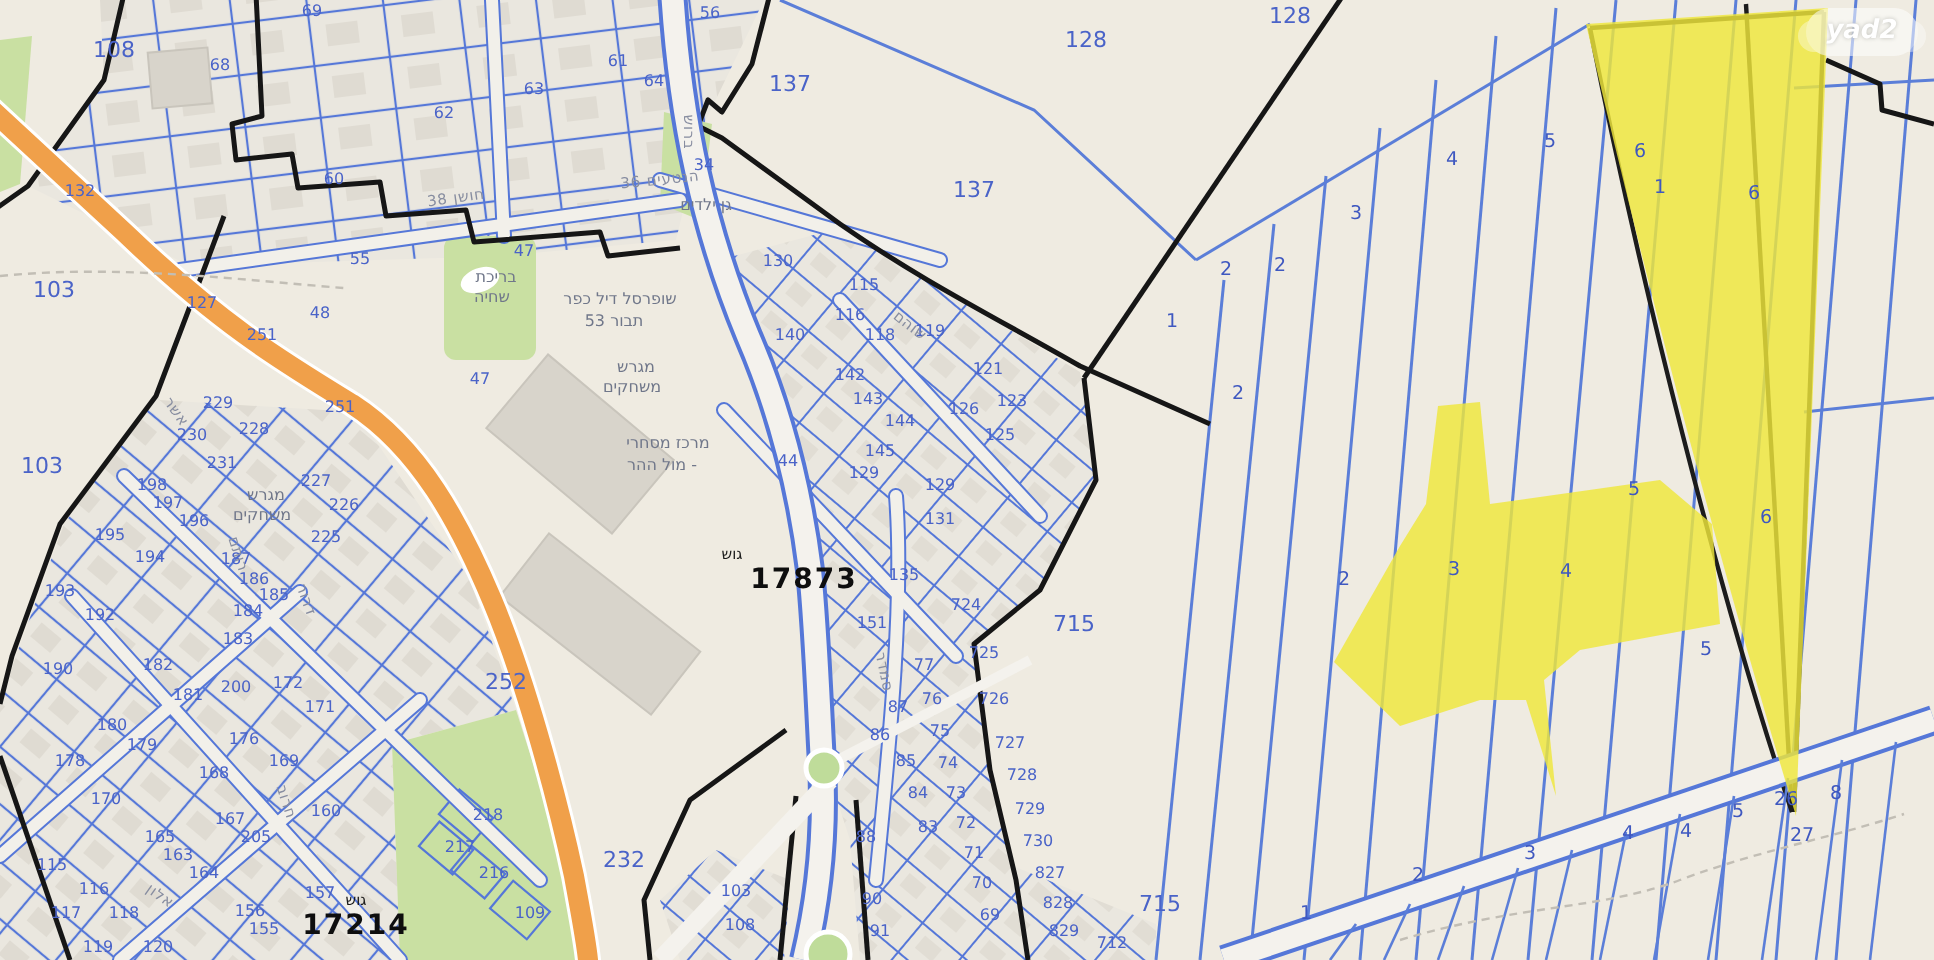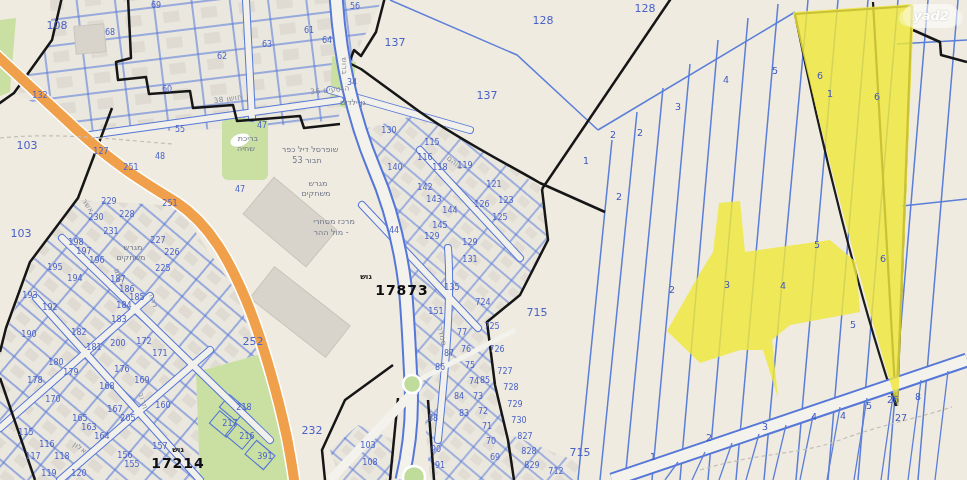--- a/index.html
+++ b/index.html
@@ -7,21 +7,21 @@
          font-family:"DejaVu Sans",sans-serif;}
   .stage svg{position:absolute;left:0;top:0;}
   #labels{position:absolute;left:0;top:0;width:100%;height:100%;pointer-events:none;}
   .lbl{position:absolute;transform:translate(-50%,-50%);white-space:nowrap;direction:rtl;
        font-family:"DejaVu Sans",sans-serif;line-height:1;}
   .z{font-size:11px;color:#4a63c8;}
   .n{font-size:8px;color:#4a63c8;}
   .m{font-size:9.5px;color:#3f58c0;}
   .st{font-size:7.5px;color:#878da0;letter-spacing:.4px;}
   .pl{font-size:8px;color:#70778a;}
-  .g{font-size:7.5px;color:#1a1a1a;font-weight:bold;}
+  .g{font-size:7.5px;color:#1a1a1a;font-weight:normal;}
   .G{font-size:14px;color:#0e0e0e;font-weight:bold;letter-spacing:1px;}
   .wm{position:absolute;right:6px;top:2px;width:58px;height:30px;}
   .wm .cloud{position:absolute;left:0;top:2px;width:56px;height:24px;background:#fff;opacity:.55;
        border-radius:14px;box-shadow:-8px 2px 0 -4px #ffffffaa, 8px 2px 0 -4px #ffffffaa;}
   .wm .txt{position:absolute;left:0;top:6px;width:56px;text-align:center;color:#fff;font-weight:bold;
        font-size:13px;font-style:italic;text-shadow:0 0 2px #bdbdb7;}
 </style>
 </head>
 <body>
 
@@ -278,21 +278,21 @@
       <span class="lbl n" style="left: 434px; top: 200px; transform: translate(-50%, -50%);">143</span>
       <span class="lbl n" style="left: 450px; top: 211px; transform: translate(-50%, -50%);">144</span>
       <span class="lbl n" style="left: 440px; top: 226px; transform: translate(-50%, -50%);">145</span>
       <span class="lbl n" style="left: 432px; top: 237px; transform: translate(-50%, -50%);">129</span>
       <span class="lbl n" style="left: 470px; top: 243px; transform: translate(-50%, -50%);">129</span>
       <span class="lbl n" style="left: 470px; top: 260px; transform: translate(-50%, -50%);">131</span>
       <span class="lbl n" style="left: 394px; top: 231px; transform: translate(-50%, -50%);">44</span>
       <span class="lbl n" style="left: 247px; top: 437px; transform: translate(-50%, -50%);">216</span>
       <span class="lbl n" style="left: 230px; top: 424px; transform: translate(-50%, -50%);">217</span>
       <span class="lbl n" style="left: 244px; top: 408px; transform: translate(-50%, -50%);">218</span>
-      <span class="lbl n" style="left: 265px; top: 457px; transform: translate(-50%, -50%);">391</span>
+      <span class="lbl n" style="left: 265px; top: 457px; transform: translate(-50%, -50%);">109</span>
       <span class="lbl n" style="left: 452px; top: 288px; transform: translate(-50%, -50%);">135</span>
       <span class="lbl n" style="left: 436px; top: 312px; transform: translate(-50%, -50%);">151</span>
       <span class="lbl n" style="left: 483px; top: 303px; transform: translate(-50%, -50%);">724</span>
       <span class="lbl n" style="left: 492px; top: 327px; transform: translate(-50%, -50%);">725</span>
       <span class="lbl n" style="left: 497px; top: 350px; transform: translate(-50%, -50%);">726</span>
       <span class="lbl n" style="left: 505px; top: 372px; transform: translate(-50%, -50%);">727</span>
       <span class="lbl n" style="left: 511px; top: 388px; transform: translate(-50%, -50%);">728</span>
       <span class="lbl n" style="left: 515px; top: 405px; transform: translate(-50%, -50%);">729</span>
       <span class="lbl n" style="left: 519px; top: 421px; transform: translate(-50%, -50%);">730</span>
       <span class="lbl n" style="left: 525px; top: 437px; transform: translate(-50%, -50%);">827</span>
@@ -303,21 +303,21 @@
       <span class="lbl n" style="left: 466px; top: 350px; transform: translate(-50%, -50%);">76</span>
       <span class="lbl n" style="left: 470px; top: 366px; transform: translate(-50%, -50%);">75</span>
       <span class="lbl n" style="left: 474px; top: 382px; transform: translate(-50%, -50%);">74</span>
       <span class="lbl n" style="left: 478px; top: 397px; transform: translate(-50%, -50%);">73</span>
       <span class="lbl n" style="left: 483px; top: 412px; transform: translate(-50%, -50%);">72</span>
       <span class="lbl n" style="left: 487px; top: 427px; transform: translate(-50%, -50%);">71</span>
       <span class="lbl n" style="left: 491px; top: 442px; transform: translate(-50%, -50%);">70</span>
       <span class="lbl n" style="left: 495px; top: 458px; transform: translate(-50%, -50%);">69</span>
       <span class="lbl n" style="left: 449px; top: 354px; transform: translate(-50%, -50%);">87</span>
       <span class="lbl n" style="left: 440px; top: 368px; transform: translate(-50%, -50%);">86</span>
-      <span class="lbl n" style="left: 453px; top: 381px; transform: translate(-50%, -50%); margin-left: 32px;">85</span>
+      <span class="lbl n" style="left: 453px; top: 381px; transform: translate(-50%, -50%);">85</span>
       <span class="lbl n" style="left: 459px; top: 397px; transform: translate(-50%, -50%);">84</span>
       <span class="lbl n" style="left: 464px; top: 414px; transform: translate(-50%, -50%);">83</span>
       <span class="lbl n" style="left: 433px; top: 419px; transform: translate(-50%, -50%);">88</span>
       <span class="lbl n" style="left: 436px; top: 450px; transform: translate(-50%, -50%);">90</span>
       <span class="lbl n" style="left: 440px; top: 466px; transform: translate(-50%, -50%);">91</span>
       <span class="lbl n" style="left: 368px; top: 446px; transform: translate(-50%, -50%);">103</span>
       <span class="lbl n" style="left: 370px; top: 463px; transform: translate(-50%, -50%);">108</span>
       <span class="lbl m" style="left: 586px; top: 161px; transform: translate(-50%, -50%);">1</span>
       <span class="lbl m" style="left: 613px; top: 135px; transform: translate(-50%, -50%);">2</span>
       <span class="lbl m" style="left: 640px; top: 133px; transform: translate(-50%, -50%);">2</span>

